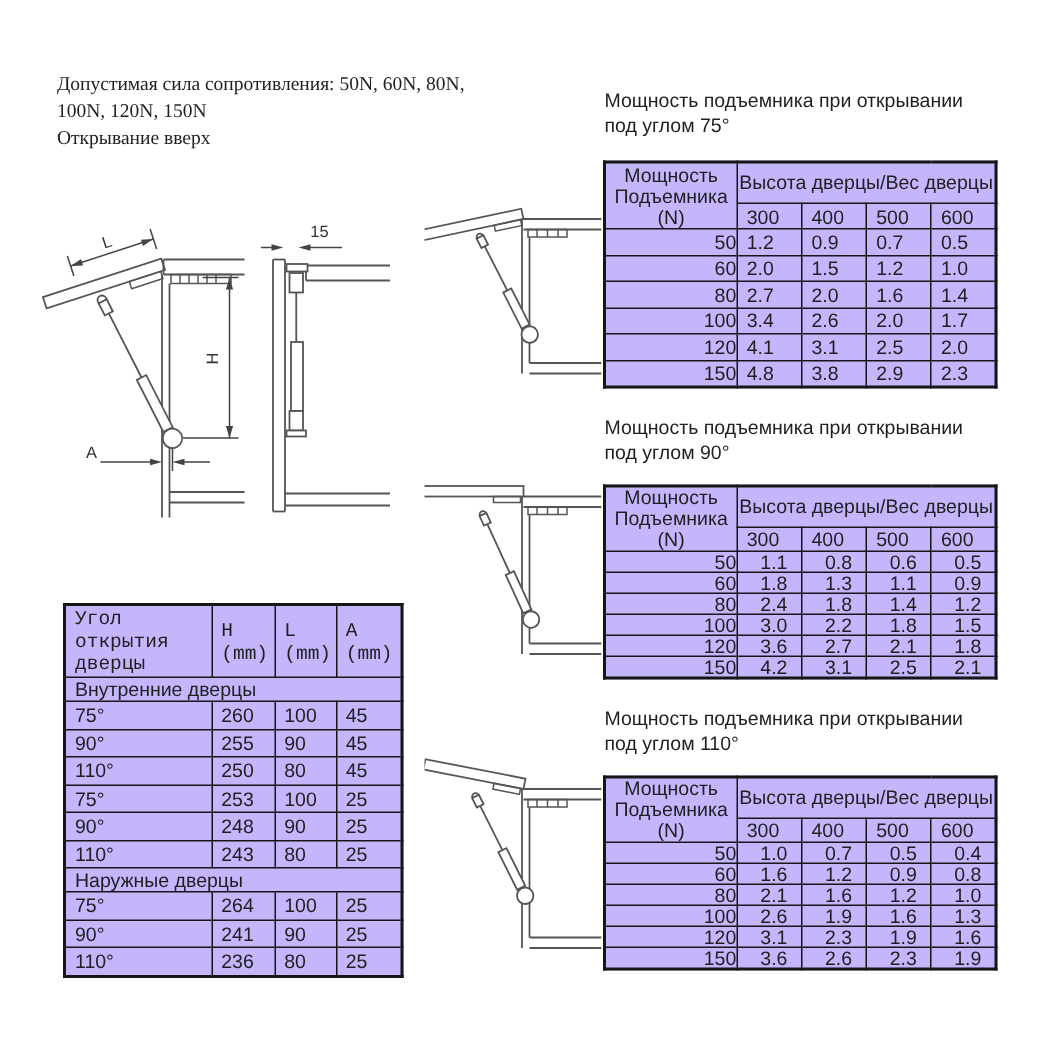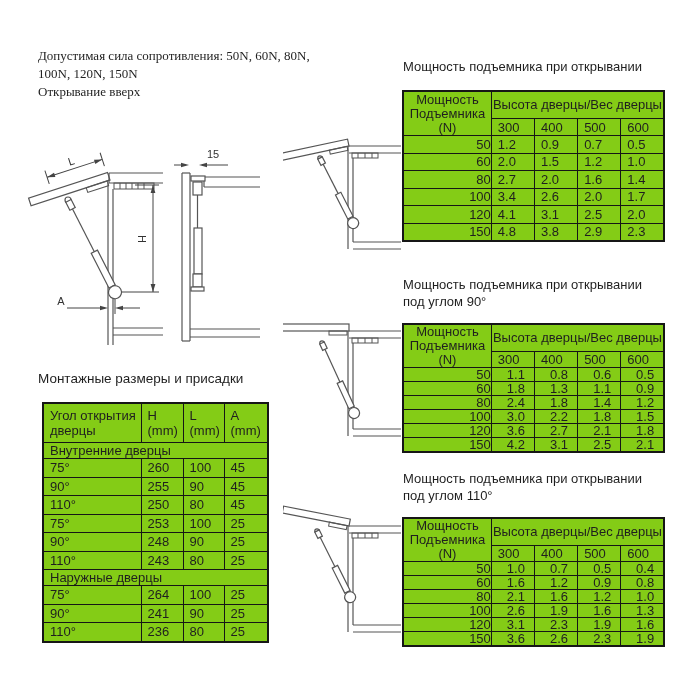--- a/index.html
+++ b/index.html
@@ -7,36 +7,36 @@
     position:relative;width:700px;height:700px;background:#ffffff;overflow:hidden;
     font-family:"Liberation Sans",sans-serif;color:#1f1f1f;
   }
   .abs{position:absolute;}
   
   .intro{left:38px;top:47px;font-size:13px;line-height:18px;font-family:Liberation Serif, serif;}
   
   .sec-title{font-size:13px;line-height:17px;}
   .mount-title{left:38px;top:371px;font-size:13.5px;}
   
-  table{border-collapse:collapse;table-layout:fixed;background:#84cc16;}
+  table{border-collapse:collapse;table-layout:fixed;background:#c4b5fd;}
   th,td{font-weight:400;vertical-align:middle;overflow:hidden;}
   .power-table{width:263px;border:2px solid #161616;margin-top:13px;}
   .power-table th,.power-table td{border:1.5px solid #161616;font-size:13px;padding:0;}
   .power-table .c1h{text-align:center;line-height:14px;}
   .power-table .gh{text-align:center;line-height:14px;height:26px;}
   .power-table .sh{text-align:left;padding-left:6px;margin-left:39px;}
   .power-table td{text-align:left;padding-left:6px;line-height:13px;}
   .power-table td:first-child{text-align:right;padding-left:15px;}
   .t-tall .sh{height:16px;}
   .t-tall td{height:16.5px;}
   .t-compact .sh{height:13px;}
   .t-compact td{height:12px;text-align:center;}
   .mount-table{width:225px;border:2px solid #161616;}
   .mount-table th,.mount-table td{border:1.5px solid #161616;font-size:13px;text-align:left;padding:1px 2px 1px 6px;line-height:15px;}
-  .mount-table th{height:36px;vertical-align:middle;}
+  .mount-table th{height:36px;vertical-align:middle;font-family:Liberation Mono, monospace;}
   .mount-table td{height:15.5px;}
   .mount-table td.section-cell{height:13px;line-height:13px;}
   
   svg{display:block;}
   .dwg{stroke:#555;fill:none;stroke-width:1.2;}
   .dwg-thin{stroke:#555;fill:none;stroke-width:1;}
   .dwg-fill{stroke:#555;fill:#fff;stroke-width:1.2;}
   .dim{stroke:#444;fill:none;stroke-width:1;}
   .dim-arrow{fill:#444;stroke:none;}
   .dim-label{font-family:"Liberation Sans",sans-serif;font-size:11px;fill:#333;stroke:none;}
@@ -229,21 +229,20 @@
       <circle class="dwg-fill" cx="34" cy="38" r="2.2"></circle>
       <g transform="rotate(63.4 34 38)">
         <rect class="dwg-fill" x="34" y="35.5" width="7" height="5"></rect>
         <line class="dwg" x1="41" y1="38" x2="74" y2="38"></line>
         <rect class="dwg-fill" x="74" y="35" width="28" height="6"></rect>
         <circle class="dwg-fill" cx="108" cy="38" r="5.5"></circle>
       </g>
     </g>
   </svg>
 
-  <div class="abs mount-title">Монтажные размеры и присадки</div>
   <table class="abs mount-table" style="left:42px;top:402px;">
     <colgroup>
         <col style="width:98px">
         <col style="width:42px">
         <col style="width:41px">
         <col style="width:44px">
       </colgroup>
     <thead>
       <tr>
         <th>Угол открытия дверцы</th>
@@ -312,20 +311,21 @@
           <td>236</td>
           <td>80</td>
           <td>25</td>
         </tr>
       </tbody>
   </table>
 
   <section class="abs" style="left:403px;top:58px;">
     <div class="sec-title">
       <div>Мощность подъемника при открывании</div>
+      <div>под углом 75°</div>
     </div>
     <table class="power-table t-tall" style="margin-top:15px;margin-left:-1px;">
       <colgroup>
           <col style="width:88px">
           <col style="width:43px">
           <col style="width:43px">
           <col style="width:43px">
           <col style="width:43px">
         </colgroup>
       <thead>

